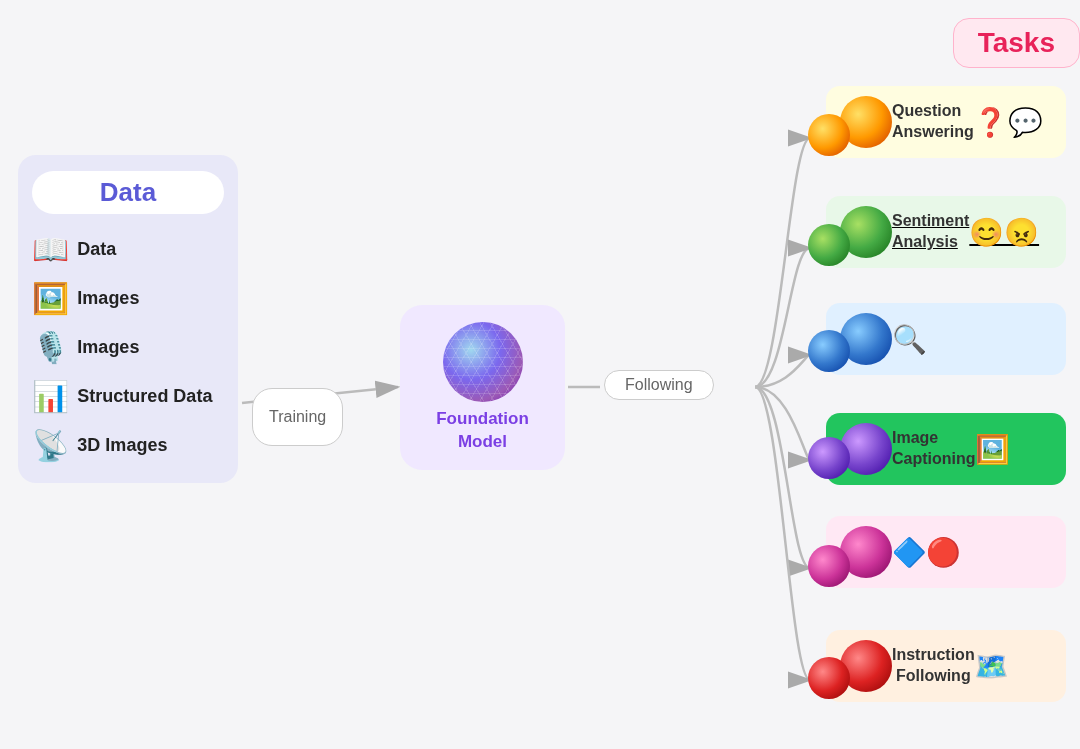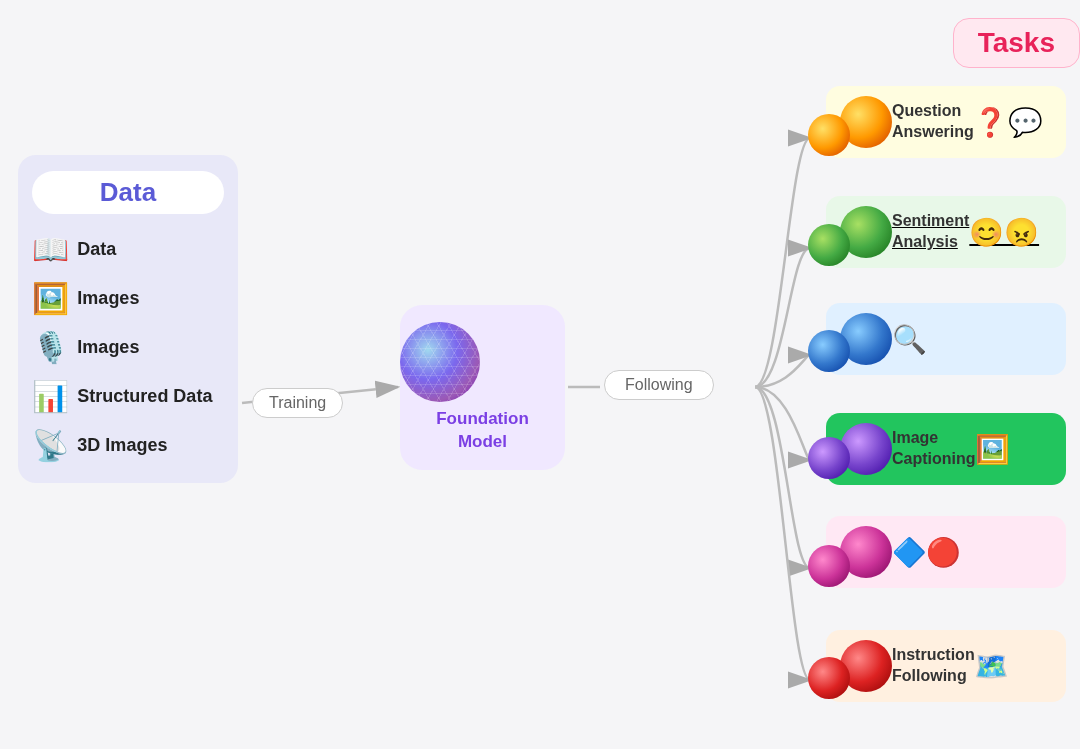--- a/index.html
+++ b/index.html
@@ -54,34 +54,35 @@
     
     .training-label {
       position: absolute;
       left: 252px;
       top: 388px;
       font-size: 16px;
       color: #666;
       background: white;
       border: 1.5px solid #ccc;
       border-radius: 20px;
-      padding: 5px 16px;
+      padding: 19px 16px;
     }
 
     
     .foundation-box {
       position: absolute;
       left: 400px;
       top: 305px;
       width: 165px;
       height: 165px;
       background: #f0e8ff;
       border-radius: 22px;
       display: flex;
       flex-direction: column;
+      align-items: center;
       justify-content: center;
     }
     .foundation-sphere {
       width: 80px;
       height: 80px;
       border-radius: 50%;
       background: radial-gradient(circle at 35% 35%, #a0d8ef, #7b68ee 40%, #9b59b6 70%, #6a0dad);
       margin-bottom: 6px;
       position: relative;
       overflow: hidden;
@@ -193,21 +194,21 @@
 
     
     .task-caption { top: 413px; background: #22c55e; }
     .task-caption .task-sphere { background: radial-gradient(circle at 35% 35%, #cc99ff, #7744cc 50%, #330099); }
 
     
     .task-object { top: 516px; background: #ffe8f4; }
     .task-object .task-sphere { background: radial-gradient(circle at 35% 35%, #ff88cc, #cc3399 50%, #770055); }
 
     
-    .task-instruction { top: 630px; background: #fff0e0; }
+    .task-instruction { top: 630px; background: #fff0e0; text-align: center; }
     .task-instruction .task-sphere { background: radial-gradient(circle at 35% 35%, #ff8888, #dd2222 50%, #880000); }
 
     
     .arrows-svg {
       position: absolute;
       top: 0; left: 0;
       width: 1080px;
       height: 749px;
       pointer-events: none;
     }

